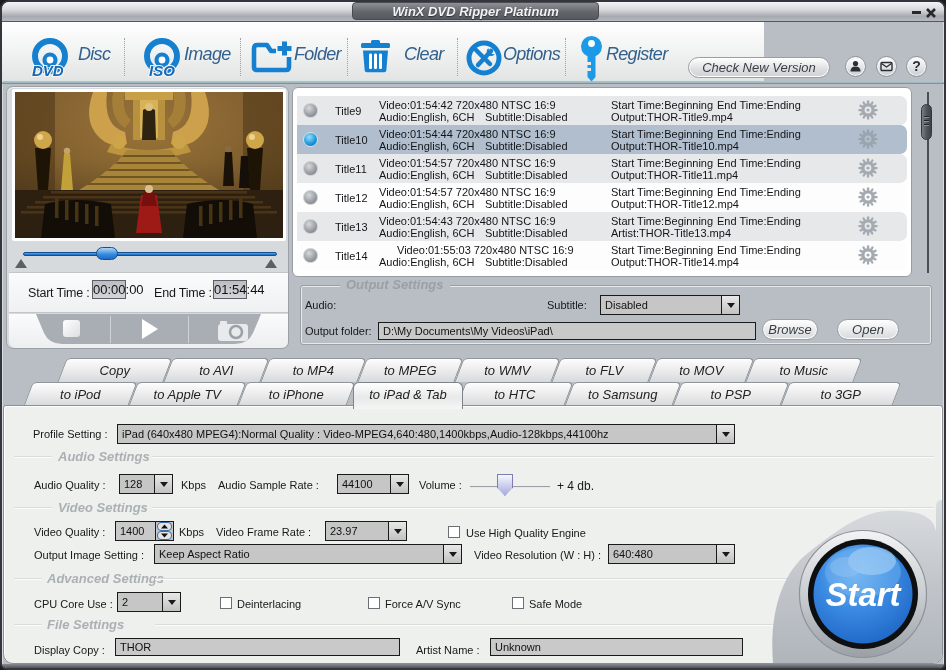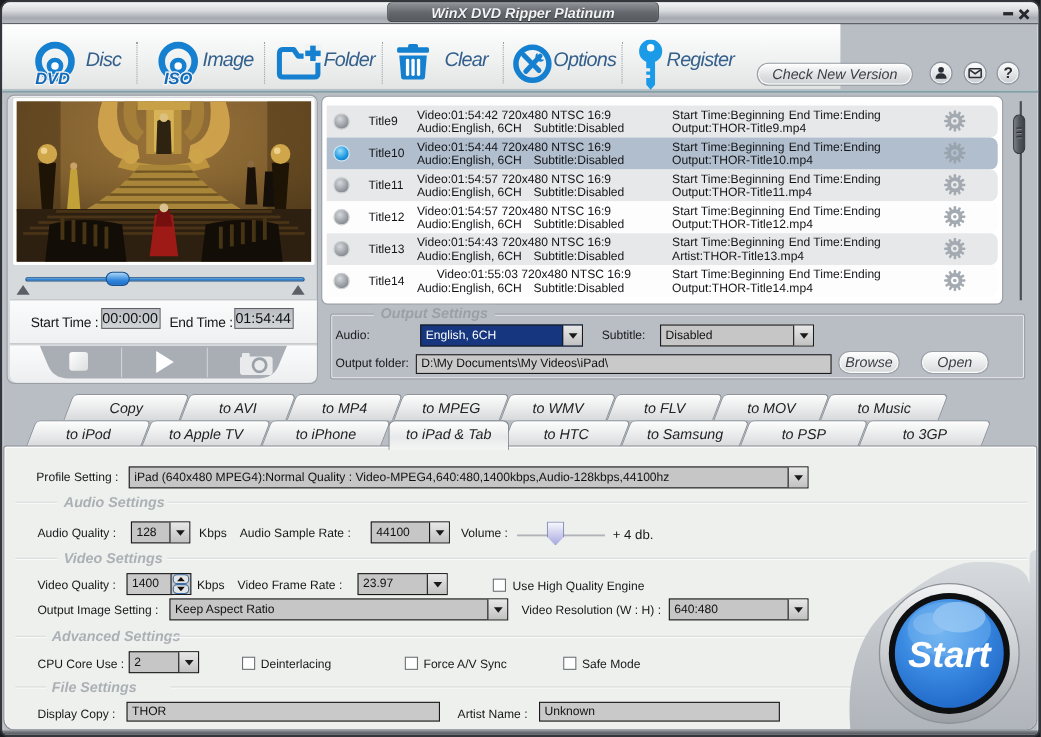--- a/index.html
+++ b/index.html
@@ -19,21 +19,21 @@
 
 #leftpanel { position:absolute; left:6px; top:86px; width:283px; height:263px; border-radius:7px; background:#d7dadd; border:1px solid #9ba0a6; box-shadow:inset 0 1px 0 #f2f3f4; }
 #videobox { position:absolute; left:5px; top:2px; width:274px; height:152px; background:#fff; border-radius:2px; }
 #videobox svg { position:absolute; left:3px; top:3px; }
 #sliderzone { position:absolute; left:0; top:154px; width:283px; height:31px; }
 #slidertrack { position:absolute; left:16px; top:11px; width:254px; height:4px; border-radius:3px; background:linear-gradient(#58aaf0,#1565c0); border:1px solid #145089; }
 #sliderhandle { position:absolute; left:89px; top:6px; width:22px; height:13px; border-radius:7px; background:linear-gradient(#aad4f8,#3388dd 60%,#1e6cc4); border:1px solid #145089; }
 .endtri { position:absolute; top:18px; width:0; height:0; border-left:6px solid transparent; border-right:6px solid transparent; border-bottom:9px solid #5c6066; }
 #timepanel { position:absolute; left:2px; top:185px; width:279px; height:41px; background:linear-gradient(#fafbfb,#eff0f1); border-top:1px solid #c2c6ca; border-bottom:1px solid #c2c6ca; }
 #timepanel .lab { position:absolute; top:13px; font-size:12.5px; letter-spacing:-0.2px; color:#17181a; }
-.timebox { position:absolute; top:7px; width:54px; height:19px; background:linear-gradient(#babdc1,#d3d6d9); border:1px solid #5b5f64; font-size:13px; color:#111; text-align:left; line-height:17px; }
+.timebox { position:absolute; top:7px; width:34px; height:19px; background:linear-gradient(#babdc1,#d3d6d9); border:1px solid #5b5f64; font-size:13px; color:#111; text-align:center; line-height:17px; }
 #btnrow { position:absolute; left:2px; top:227px; width:279px; height:34px; background:linear-gradient(#fbfbfc,#eceeef); border-radius:0 0 7px 7px; }
 #btnbar { position:absolute; left:0px; top:0px; width:279px; height:31px; }
 .bsep { position:absolute; top:2px; height:27px; width:1px; background:#cfd3d7; }
 #stopicon { position:absolute; left:54px; top:6px; width:17px; height:17px; border-radius:3px; background:linear-gradient(135deg,#ffffff,#dcdee0); }
 #playicon { position:absolute; left:133px; top:5px; width:0; height:0; border-top:10px solid transparent; border-bottom:10px solid transparent; border-left:16px solid #fff; }
 
 #listpanel { position:absolute; left:292px; top:87px; width:620px; height:190px; background:#fff; border-radius:6px; border:1px solid #979da3; overflow:hidden; }
 .row { position:absolute; left:4px; width:610px; height:29px; font-size:11px; color:#141518; border-radius:0 7px 7px 0; }
 .row .radio { position:absolute; left:6px; top:7px; width:15px; height:15px; border-radius:50%; background:radial-gradient(circle at 38% 32%, #d6d9dc, #8b9096 70%, #777c82); border:1px solid #caccd0; }
 .row .radio.sel { background:radial-gradient(circle at 40% 32%, #9fdcf8, #1e9be0 55%, #0c72c4 85%); border:1px solid #cfe6f5; }
@@ -420,24 +420,20 @@
     <div class="abs" style="left:921px; top:104px; width:11px; height:36px; border-radius:6px; background:linear-gradient(90deg,#787d84,#4e535a 55%,#3e4248); border:1px solid #33373c;">
       <div style="margin:11px 2px 0 2px; height:1.5px; background:#23262a; border-bottom:1px solid #8a8f96;"></div>
       <div style="margin:2.5px 2px 0 2px; height:1.5px; background:#23262a; border-bottom:1px solid #8a8f96;"></div>
       <div style="margin:2.5px 2px 0 2px; height:1.5px; background:#23262a; border-bottom:1px solid #8a8f96;"></div>
     </div>
   </div>
   <div id="outset">
     <div id="osframe"></div>
     <div id="oslabel">Output Settings</div>
     <div class="oslab" style="left:9px; top:16px;">Audio:</div>
-    <div class="combo sel2" style="left:86px; top:12px; width:148px;">
-          <span class="txt">English, 6CH</span>
-          <span class="arr"></span>
-        </div>
     <div class="oslab" style="left:251px; top:16px;">Subtitle:</div>
     <div class="combo" style="left:304px; top:12px; width:140px;">
           <span class="txt">Disabled</span>
           <span class="arr"></span>
         </div>
     <div class="oslab" style="left:9px; top:42px;">Output folder:</div>
     <div id="folderbox">D:\My Documents\My Videos\iPad\</div>
     <div class="pillbtn" style="left:466px; width:56px;">Browse</div>
     <div class="pillbtn" style="left:541px; width:62px;">Open</div>
   </div>
@@ -559,21 +555,21 @@
     <div class="chk" style="left:368px; top:597px;"></div>
     <div class="blab" style="left:385px; top:598px;">Force A/V Sync</div>
     <div class="chk" style="left:512px; top:597px;"></div>
     <div class="blab" style="left:529px; top:598px;">Safe Mode</div>
     <div class="hline" style="left:14px; top:624px; width:28px;"></div>
     <div class="bhead" style="left:47px; top:617px;">File Settings</div>
     <div class="hline" style="left:155px; top:624px; width:781px;"></div>
     <div class="blab" style="left:34px; top:644px;">Display Copy :</div>
     <div class="tbox" style="left:115px; top:638px; width:285px;">THOR</div>
     <div class="blab" style="left:416px; top:644px;">Artist Name :</div>
-    <div class="tbox" style="left:490px; top:638px; width:219px;">Unknown</div>
+    <div class="tbox" style="left:490px; top:638px; width:253px;">Unknown</div>
   </div>
   <div class="abs" style="left:2px; top:664px; width:942px; height:4px; background:linear-gradient(#898d93,#4e5156);"></div>
   <div id="startwing">
     <svg width="180" height="168" viewBox="0 0 180 168">
       <defs>
         <linearGradient id="wing" x1="0" y1="0" x2="0" y2="1">
           <stop offset="0" stop-color="#dadde0"></stop>
               <stop offset="0.5" stop-color="#c2c6cb"></stop>
               <stop offset="1" stop-color="#b0b5bb"></stop>
         </linearGradient>

